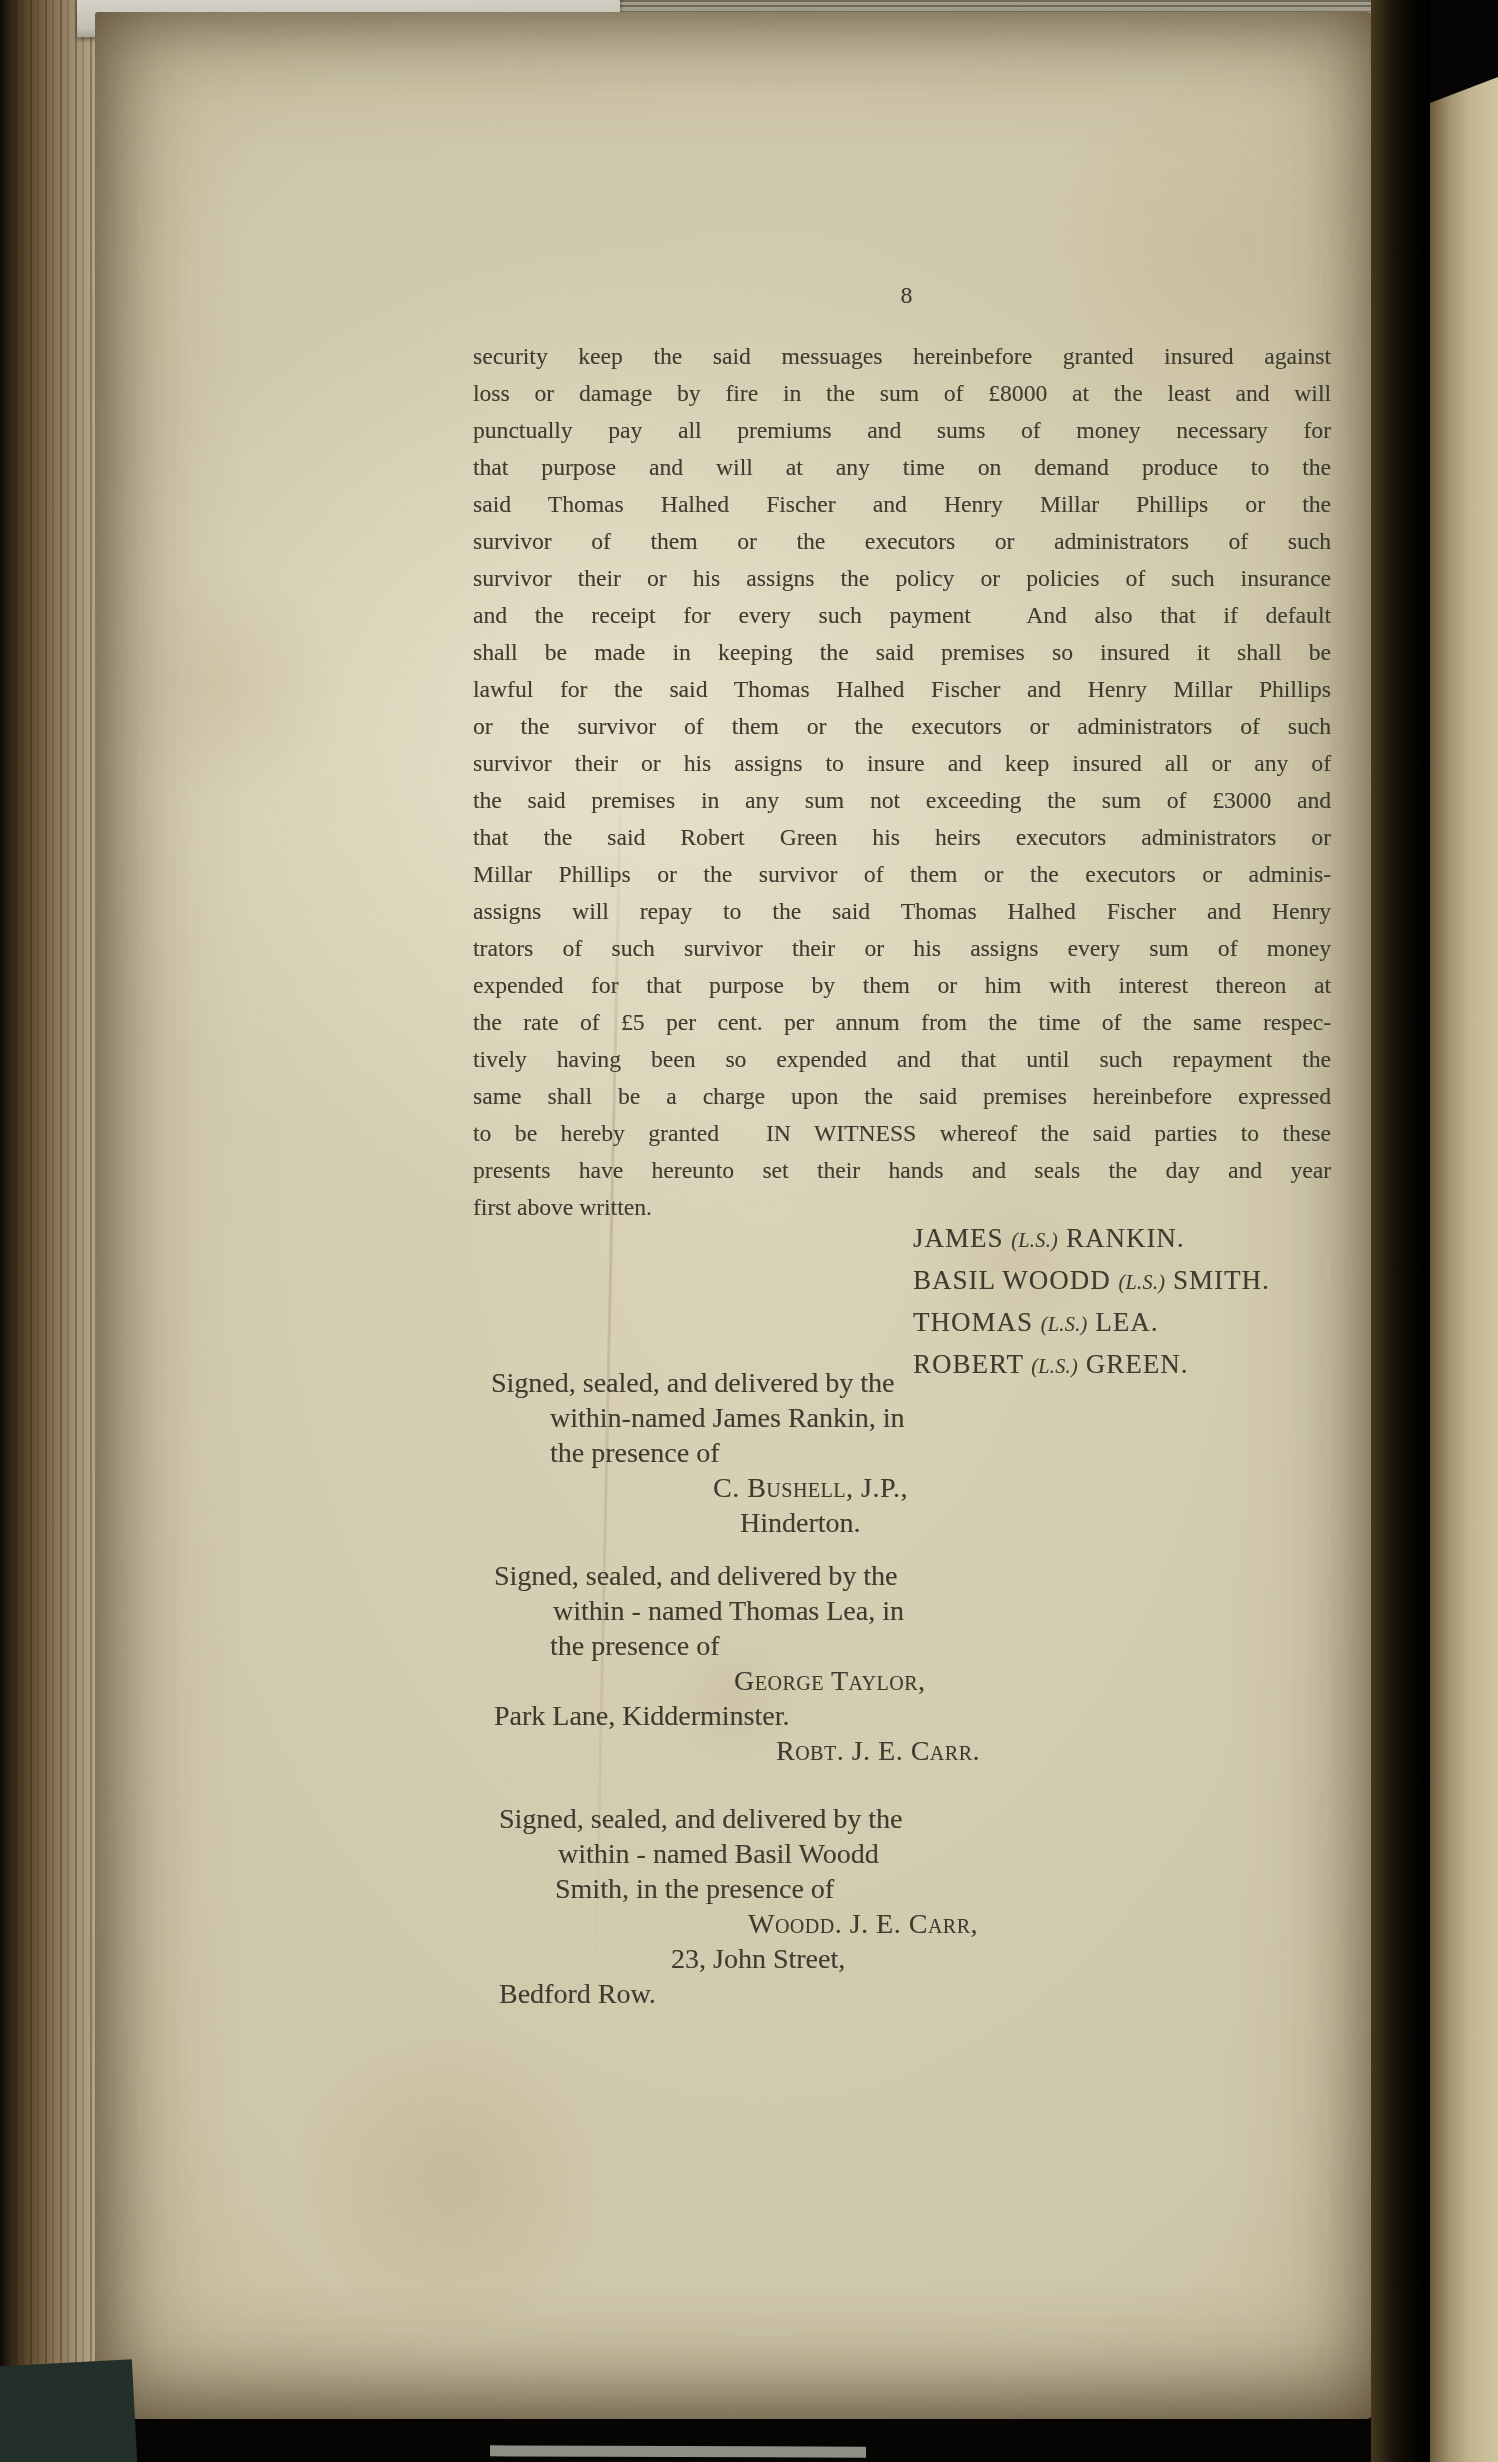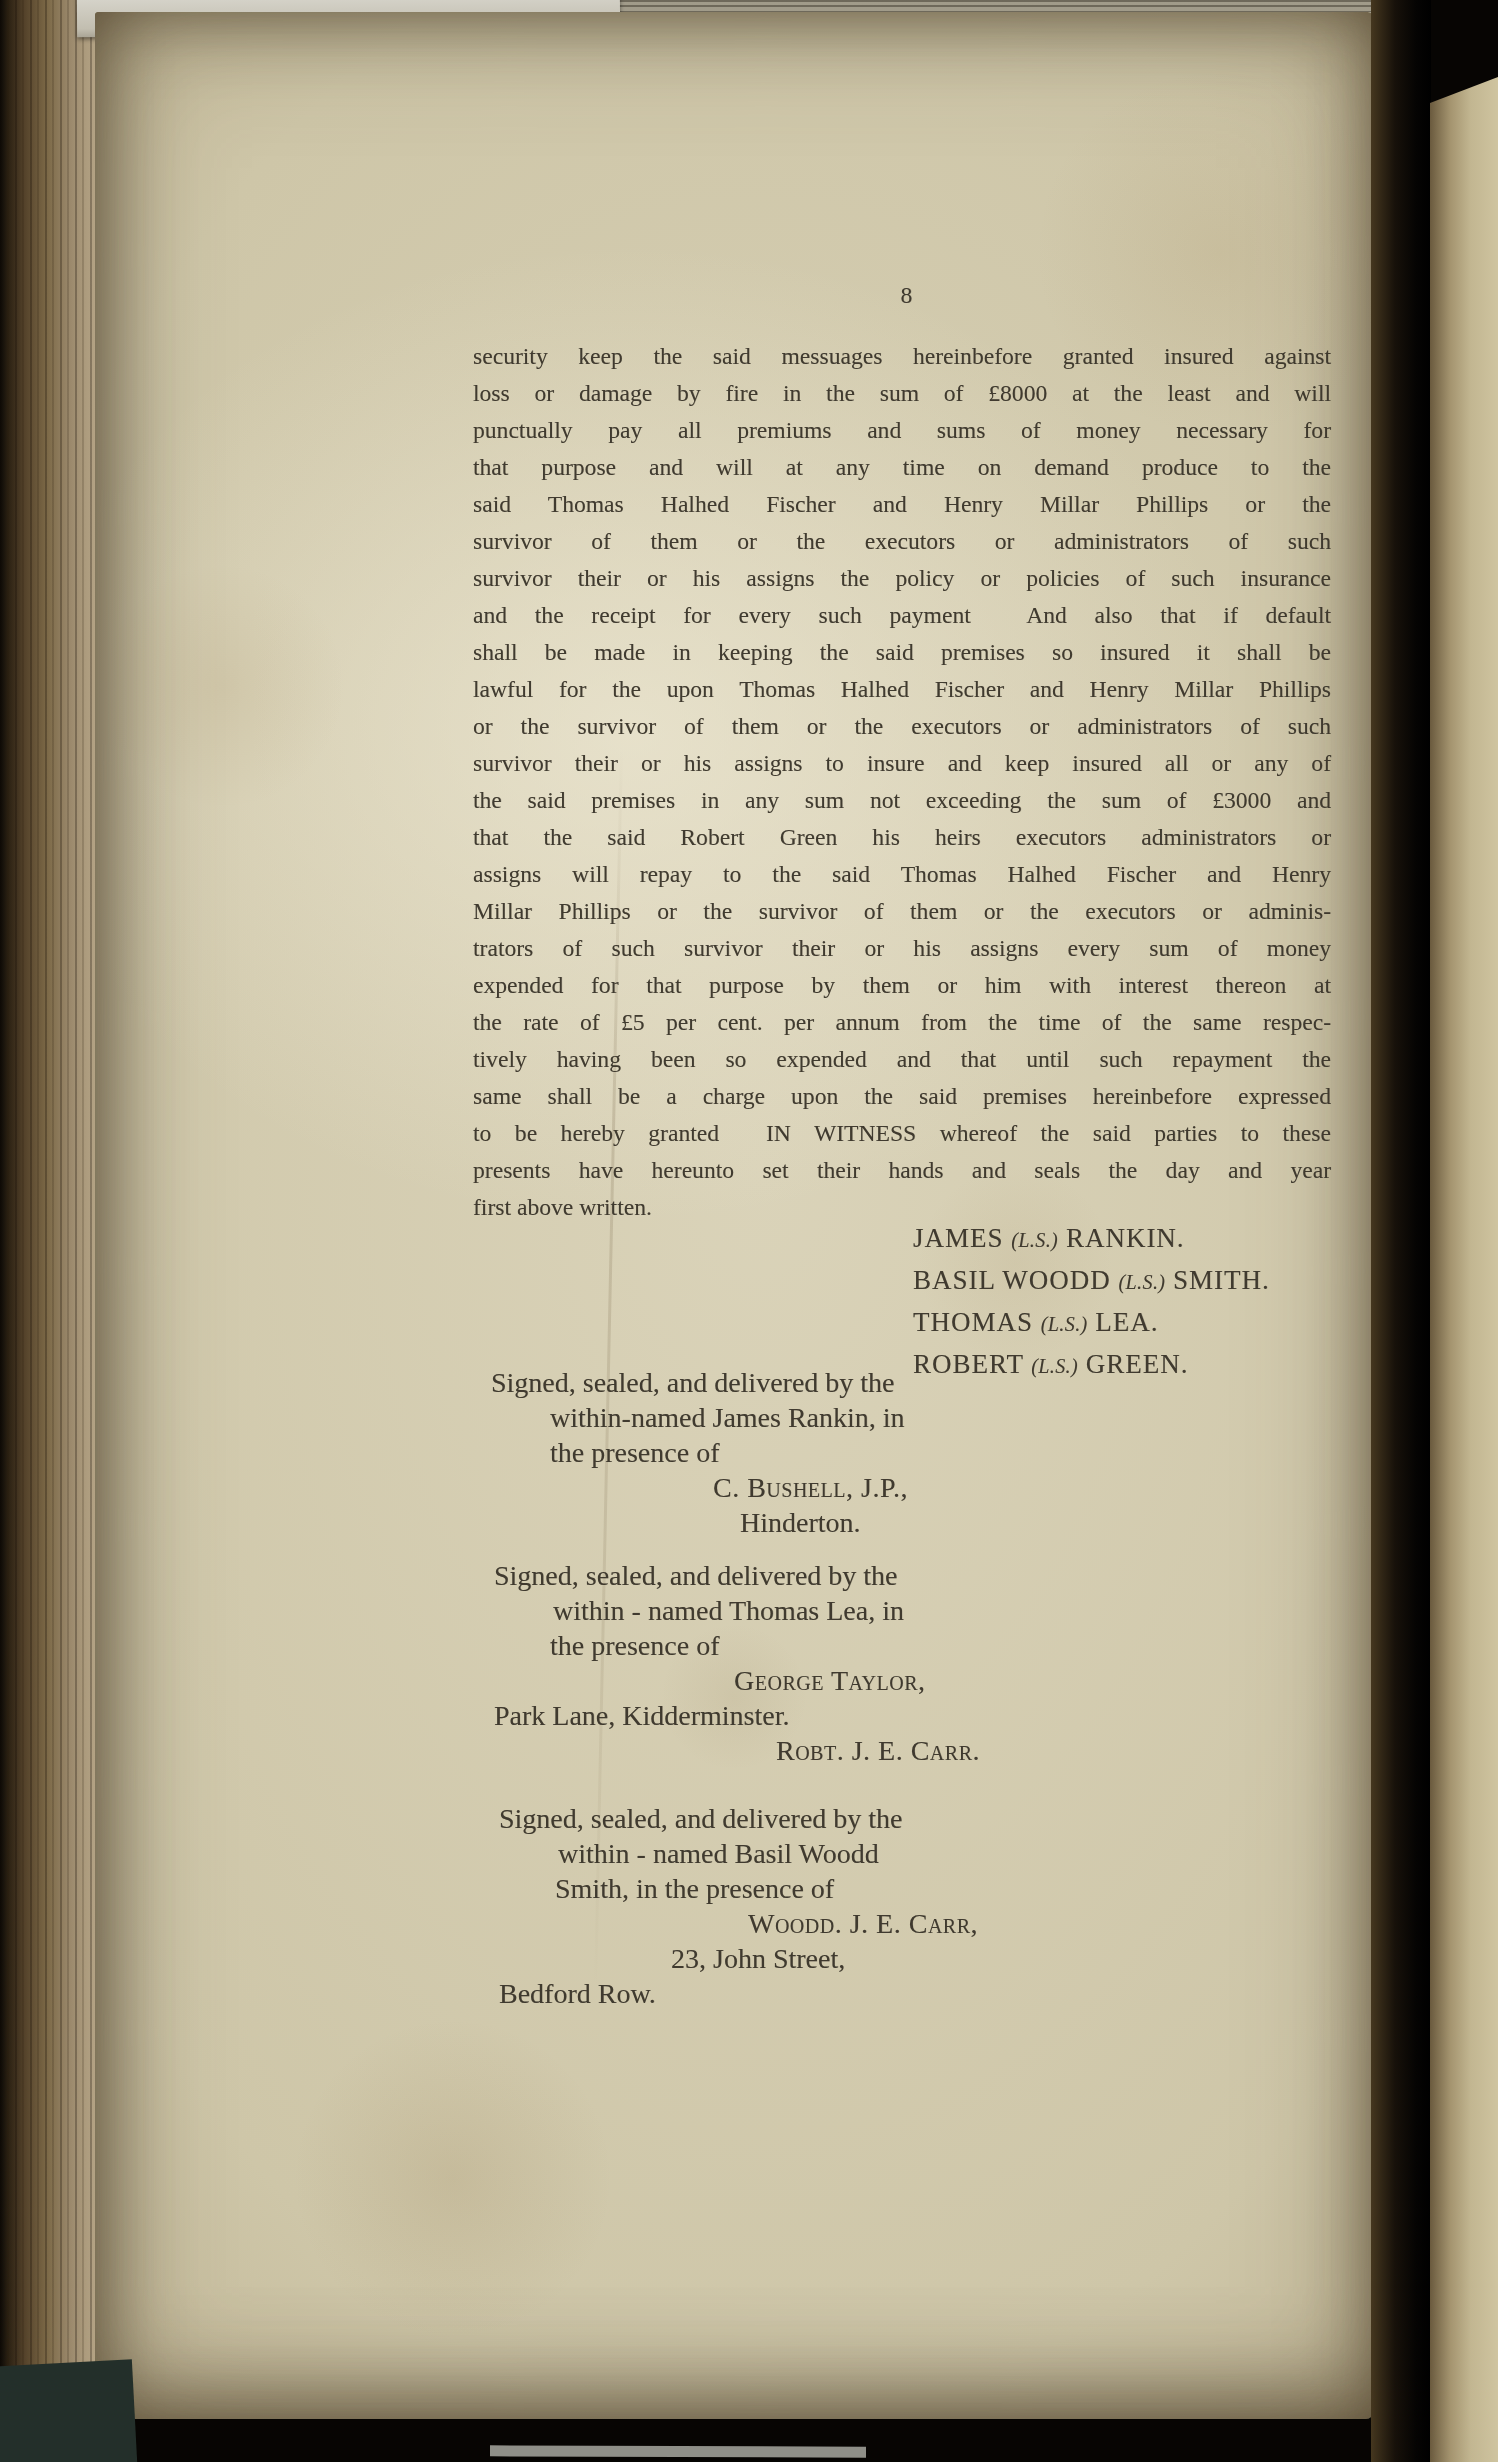--- a/index.html
+++ b/index.html
@@ -128,27 +128,27 @@
     <div class="deed-body ink">
       <div class="jline">security keep the said messuages hereinbefore granted insured against</div>
       <div class="jline">loss or damage by fire in the sum of £8000 at the least and will</div>
       <div class="jline">punctually pay all premiums and sums of money necessary for</div>
       <div class="jline">that purpose and will at any time on demand produce to the</div>
       <div class="jline">said Thomas Halhed Fischer and Henry Millar Phillips or the</div>
       <div class="jline">survivor of them or the executors or administrators of such</div>
       <div class="jline">survivor their or his assigns the policy or policies of such insurance</div>
       <div class="jline">and the receipt for every such payment &nbsp;And also that if default</div>
       <div class="jline">shall be made in keeping the said premises so insured it shall be</div>
-      <div class="jline">lawful for the upon Thomas Halhed Fischer and Henry Millar Phillips</div>
+      <div class="jline">lawful for the said Thomas Halhed Fischer and Henry Millar Phillips</div>
       <div class="jline">or the survivor of them or the executors or administrators of such</div>
       <div class="jline">survivor their or his assigns to insure and keep insured all or any of</div>
       <div class="jline">the said premises in any sum not exceeding the sum of £3000 and</div>
       <div class="jline">that the said Robert Green his heirs executors administrators or</div>
+      <div class="jline">Millar Phillips or the survivor of them or the executors or adminis-</div>
       <div class="jline">assigns will repay to the said Thomas Halhed Fischer and Henry</div>
-      <div class="jline">Millar Phillips or the survivor of them or the executors or adminis-</div>
       <div class="jline">trators of such survivor their or his assigns every sum of money</div>
       <div class="jline">expended for that purpose by them or him with interest thereon at</div>
       <div class="jline">the rate of £5 per cent. per annum from the time of the same respec-</div>
       <div class="jline">tively having been so expended and that until such repayment the</div>
       <div class="jline">same shall be a charge upon the said premises hereinbefore expressed</div>
       <div class="jline">to be hereby granted &nbsp;IN WITNESS whereof the said parties to these</div>
       <div class="jline">presents have hereunto set their hands and seals the day and year</div>
       <div class="jline last">first above written.</div>
     </div>
 

